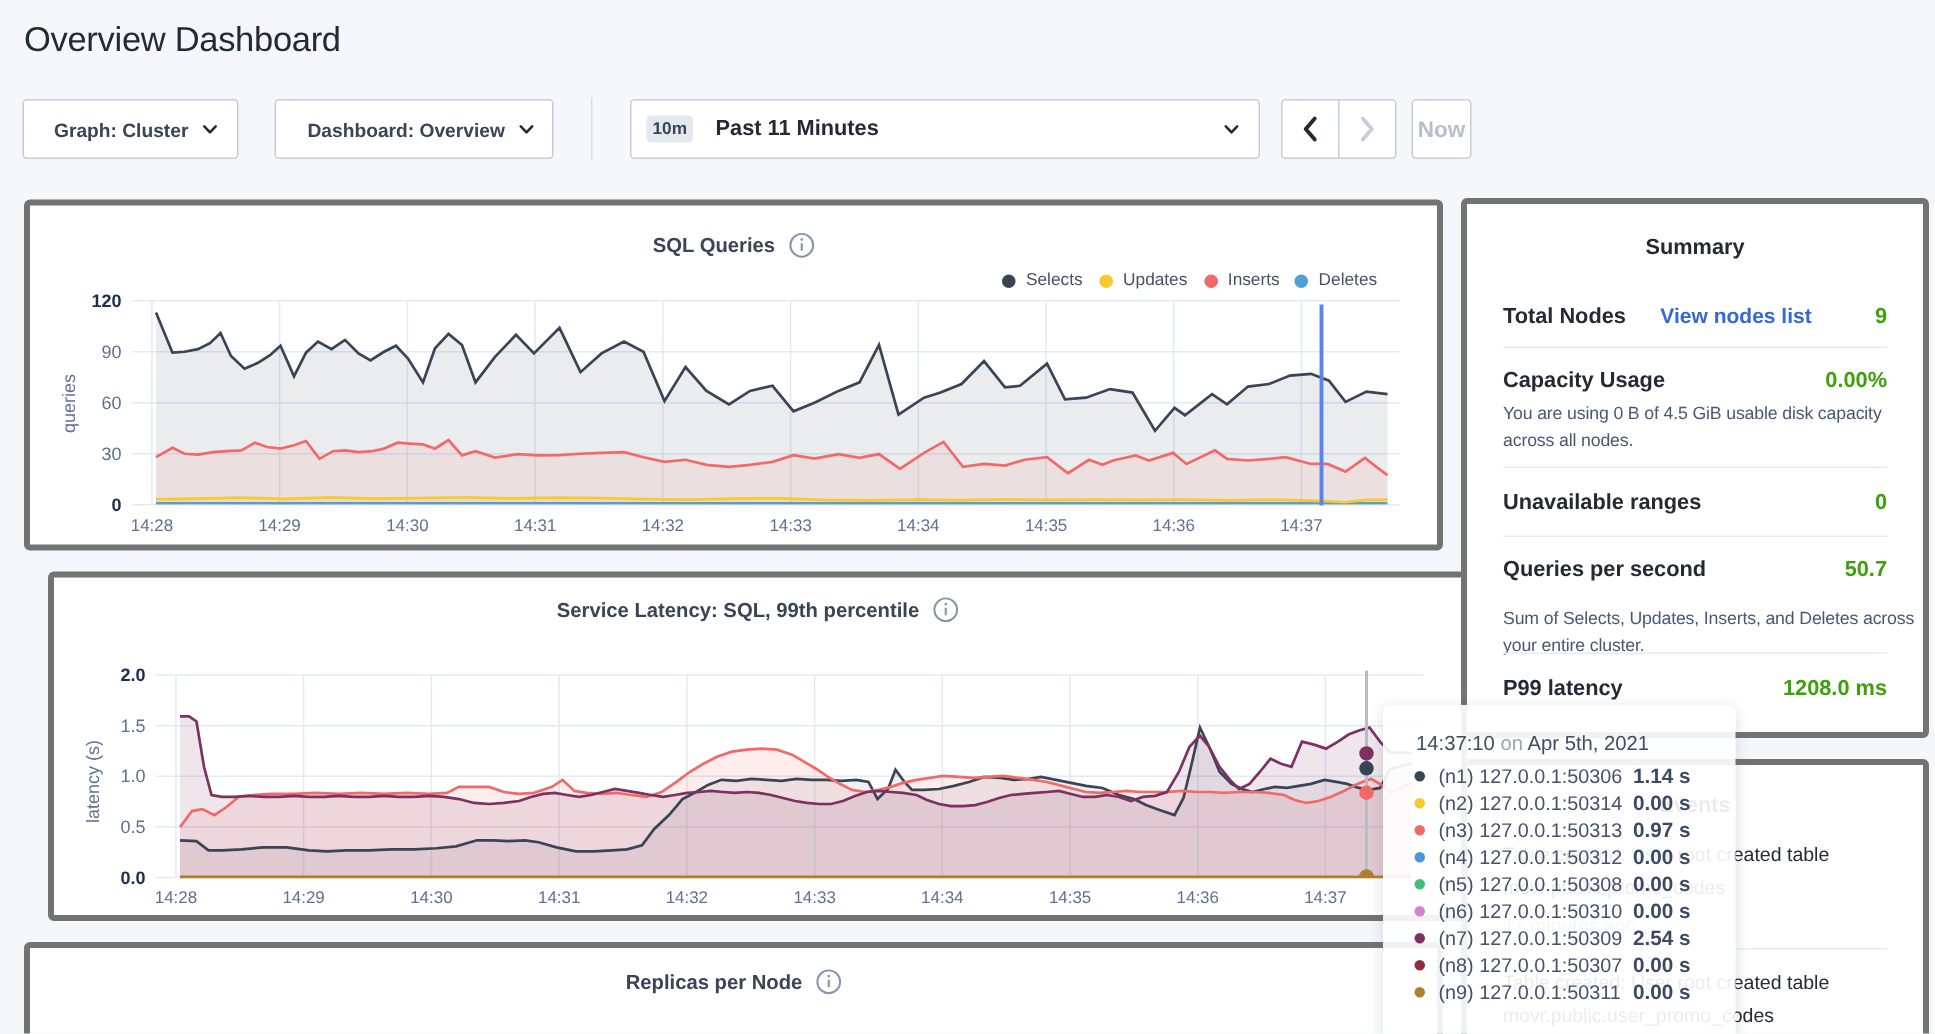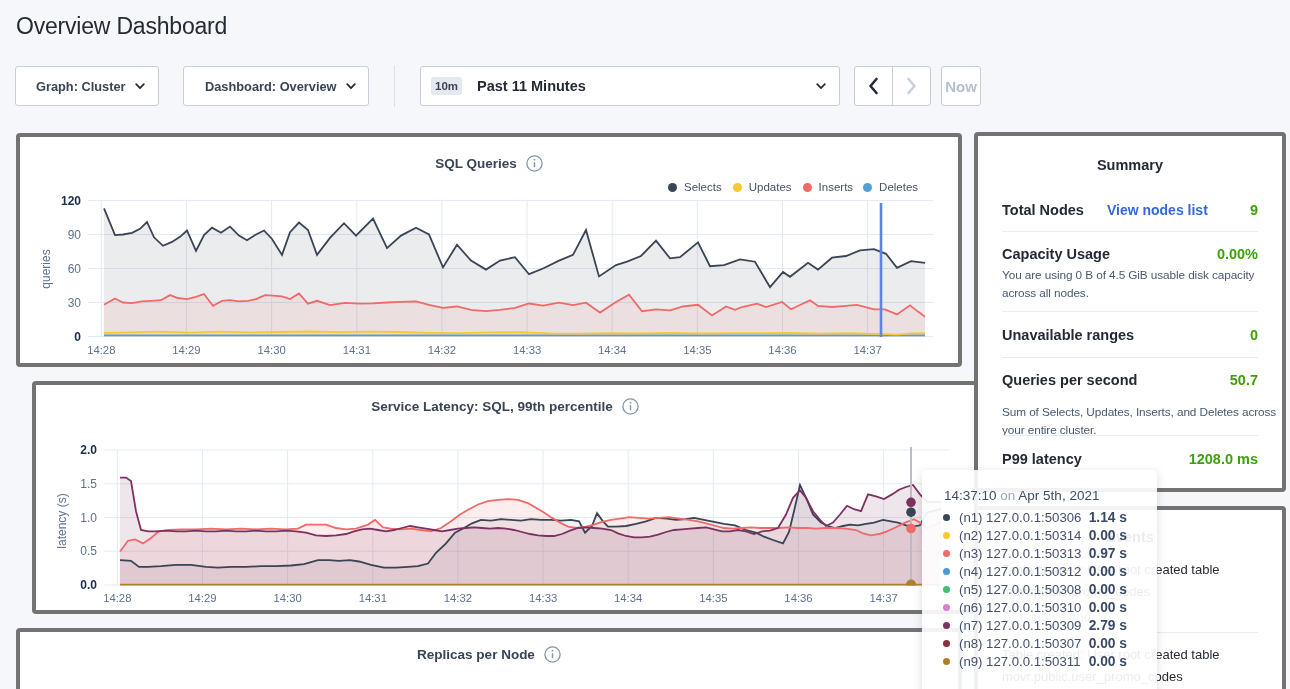--- a/index.html
+++ b/index.html
@@ -209,16 +209,16 @@
 
 <div class="abs" style="left:922px; top:470px; width:235px; height:240px; background:rgba(255,255,255,0.91);
   border-radius:5px; box-shadow:0 2px 10px rgba(60,70,90,0.18); padding:19px 0 0 16px; z-index:5; line-height:normal;">
   <div style="font-size:13.5px; color:#3f4c63; margin:0 0 5px 6px; line-height:14px;">14:37:10 <span style="color:#9aa5b8;">on</span> Apr 5th, 2021</div>
   <div class="ttrow"><span class="d" style="background:#394455;"></span>(n1) 127.0.0.1:50306<span class="v">1.14 s</span></div>
   <div class="ttrow"><span class="d" style="background:#f7c930;"></span>(n2) 127.0.0.1:50314<span class="v">0.00 s</span></div>
   <div class="ttrow"><span class="d" style="background:#f16969;"></span>(n3) 127.0.0.1:50313<span class="v">0.97 s</span></div>
   <div class="ttrow"><span class="d" style="background:#4b96d8;"></span>(n4) 127.0.0.1:50312<span class="v">0.00 s</span></div>
   <div class="ttrow"><span class="d" style="background:#3fbf77;"></span>(n5) 127.0.0.1:50308<span class="v">0.00 s</span></div>
   <div class="ttrow"><span class="d" style="background:#d87fd0;"></span>(n6) 127.0.0.1:50310<span class="v">0.00 s</span></div>
-  <div class="ttrow"><span class="d" style="background:#7d3161;"></span>(n7) 127.0.0.1:50309<span class="v">2.79 s</span></div>
+  <div class="ttrow"><span class="d" style="background:#7d3161;"></span>(n7) 127.0.0.1:50309<span class="v">2.54 s</span></div>
   <div class="ttrow"><span class="d" style="background:#8b2e42;"></span>(n8) 127.0.0.1:50307<span class="v">0.00 s</span></div>
   <div class="ttrow"><span class="d" style="background:#b07f2e;"></span>(n9) 127.0.0.1:50311<span class="v">0.00 s</span></div>
 </div>
 
 </body></html>

